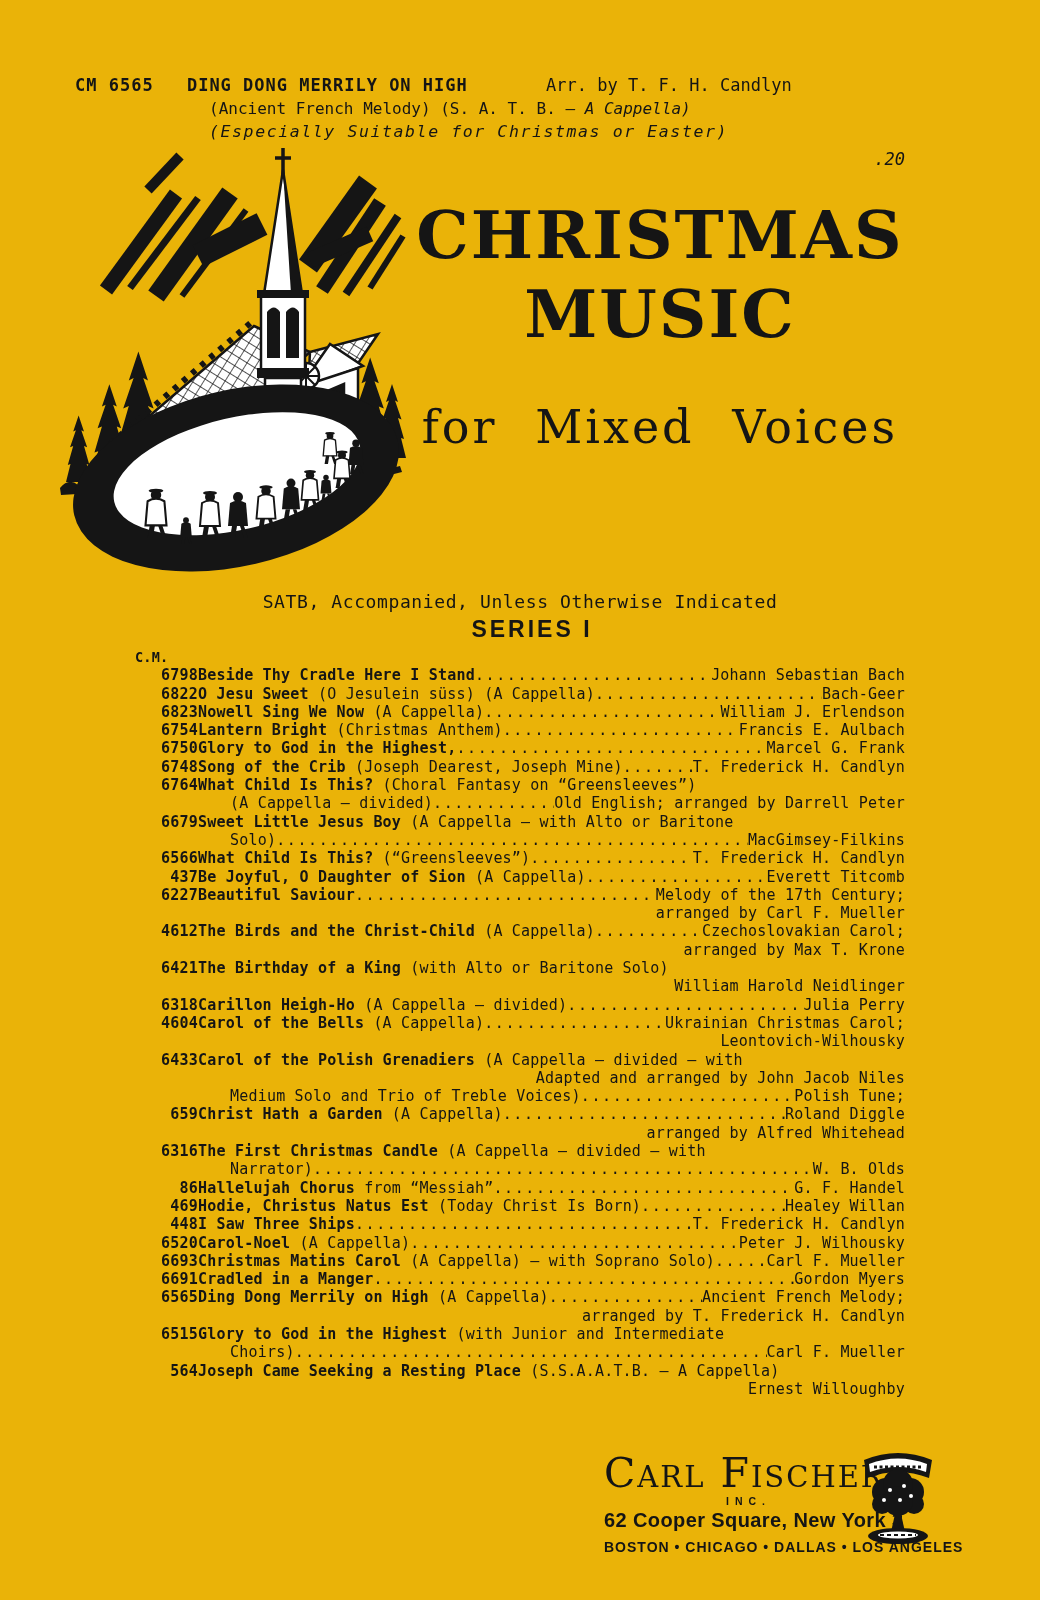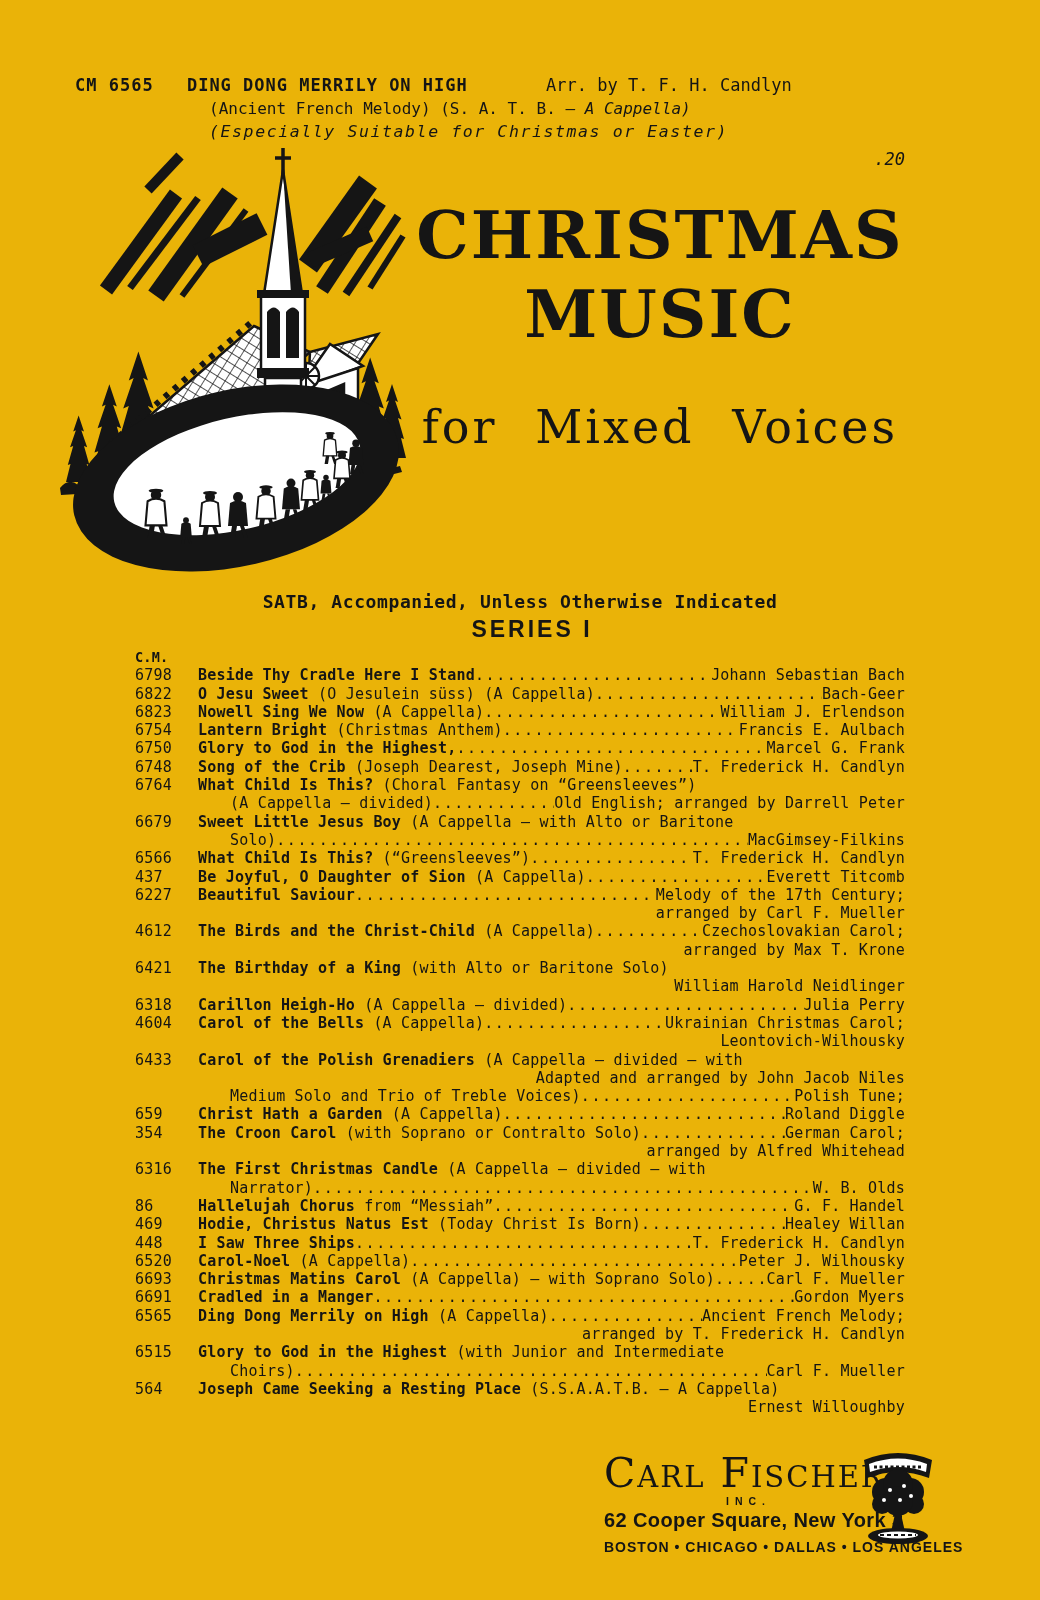--- a/index.html
+++ b/index.html
@@ -18,30 +18,30 @@
 
   
   .hero-illustration{position:absolute;left:58px;top:138px;width:348px;height:438px;}
   .hero-titles{position:absolute;left:410px;top:196px;width:500px;text-align:center;
                font-family:"DejaVu Serif",serif;}
   .hero-line{font-size:66px;font-weight:bold;line-height:79px;letter-spacing:2px;}
   .hero-subtitle{margin-top:46px;font-size:46px;letter-spacing:3px;word-spacing:20px;}
 
   
   .series-note{position:absolute;left:0;top:591px;width:1040px;text-align:center;
-               font-weight:bold;font-size:18px;letter-spacing:.6px;}
+               font-weight:normal;font-size:18px;letter-spacing:.6px;}
   .series-title{position:absolute;left:12px;top:616px;width:1040px;text-align:center;
                 font-family:Liberation Sans, sans-serif;font-size:23px;letter-spacing:3px;font-weight:bold;}
 
   
   .catalog{position:absolute;left:135px;top:648px;width:770px;font-size:15px;line-height:18.3px;
            letter-spacing:.2px;}
   .cm-head{font-weight:bold;font-size:13.5px;}
   .row{display:flex;align-items:baseline;white-space:pre;}
-  .row .num{flex:0 0 63px;font-weight:normal;}
+  .row .num{flex:0 0 63px;font-weight:bold;text-align:right;}
   .row.indent{padding-left:95px;}
   .row .t-bold{font-weight:bold;}
   .row .dots{flex:1 1 0;min-width:6px;overflow:hidden;white-space:nowrap;}
   .row .dots::after{content:"........................................................................................................................";letter-spacing:1.6px;}
   .row.right-only{justify-content:flex-end;}
 
   
   .colophon{position:absolute;left:604px;top:1452px;width:330px;}
   .publisher{font-family:"DejaVu Serif",serif;font-variant:small-caps;font-size:41px;
              line-height:42px;letter-spacing:2px;white-space:nowrap;}
@@ -203,21 +203,20 @@
       <div class="row right-only"><span class="right-text">arranged by Max T. Krone</span></div>
       <div class="row"><span class="num">6421</span><span class="title"><span class="t-bold">The Birthday of a King</span><span class="t-rest"> (with Alto or Baritone Solo)</span></span></div>
       <div class="row right-only"><span class="right-text">William Harold Neidlinger</span></div>
       <div class="row"><span class="num">6318</span><span class="title"><span class="t-bold">Carillon Heigh-Ho</span><span class="t-rest"> (A Cappella – divided)</span></span><span class="dots"></span><span class="right-text">Julia Perry</span></div>
       <div class="row"><span class="num">4604</span><span class="title"><span class="t-bold">Carol of the Bells</span><span class="t-rest"> (A Cappella)</span></span><span class="dots"></span><span class="right-text">Ukrainian Christmas Carol;</span></div>
       <div class="row right-only"><span class="right-text">Leontovich-Wilhousky</span></div>
       <div class="row"><span class="num">6433</span><span class="title"><span class="t-bold">Carol of the Polish Grenadiers</span><span class="t-rest"> (A Cappella – divided – with</span></span></div>
       <div class="row right-only"><span class="right-text">Adapted and arranged by John Jacob Niles</span></div>
       <div class="row indent"><span class="title"><span class="t-rest">Medium Solo and Trio of Treble Voices)</span></span><span class="dots"></span><span class="right-text">Polish Tune;</span></div>
       <div class="row"><span class="num">659</span><span class="title"><span class="t-bold">Christ Hath a Garden</span><span class="t-rest"> (A Cappella)</span></span><span class="dots"></span><span class="right-text">Roland Diggle</span></div>
-      <div class="row"><span class="num">354</span><span class="title"><span class="t-bold">The Croon Carol</span><span class="t-rest"> (with Soprano or Contralto Solo)</span></span><span class="dots"></span><span class="right-text">German Carol;</span></div>
       <div class="row right-only"><span class="right-text">arranged by Alfred Whitehead</span></div>
       <div class="row"><span class="num">6316</span><span class="title"><span class="t-bold">The First Christmas Candle</span><span class="t-rest"> (A Cappella – divided – with</span></span></div>
       <div class="row indent"><span class="title"><span class="t-rest">Narrator)</span></span><span class="dots"></span><span class="right-text">W. B. Olds</span></div>
       <div class="row"><span class="num">86</span><span class="title"><span class="t-bold">Hallelujah Chorus</span><span class="t-rest"> from “Messiah”</span></span><span class="dots"></span><span class="right-text">G. F. Handel</span></div>
       <div class="row"><span class="num">469</span><span class="title"><span class="t-bold">Hodie, Christus Natus Est</span><span class="t-rest"> (Today Christ Is Born)</span></span><span class="dots"></span><span class="right-text">Healey Willan</span></div>
       <div class="row"><span class="num">448</span><span class="title"><span class="t-bold">I Saw Three Ships</span></span><span class="dots"></span><span class="right-text">T. Frederick H. Candlyn</span></div>
       <div class="row"><span class="num">6520</span><span class="title"><span class="t-bold">Carol-Noel</span><span class="t-rest"> (A Cappella)</span></span><span class="dots"></span><span class="right-text">Peter J. Wilhousky</span></div>
       <div class="row"><span class="num">6693</span><span class="title"><span class="t-bold">Christmas Matins Carol</span><span class="t-rest"> (A Cappella) – with Soprano Solo)</span></span><span class="dots"></span><span class="right-text">Carl F. Mueller</span></div>
       <div class="row"><span class="num">6691</span><span class="title"><span class="t-bold">Cradled in a Manger</span></span><span class="dots"></span><span class="right-text">Gordon Myers</span></div>
       <div class="row"><span class="num">6565</span><span class="title"><span class="t-bold">Ding Dong Merrily on High</span><span class="t-rest"> (A Cappella)</span></span><span class="dots"></span><span class="right-text">Ancient French Melody;</span></div>

